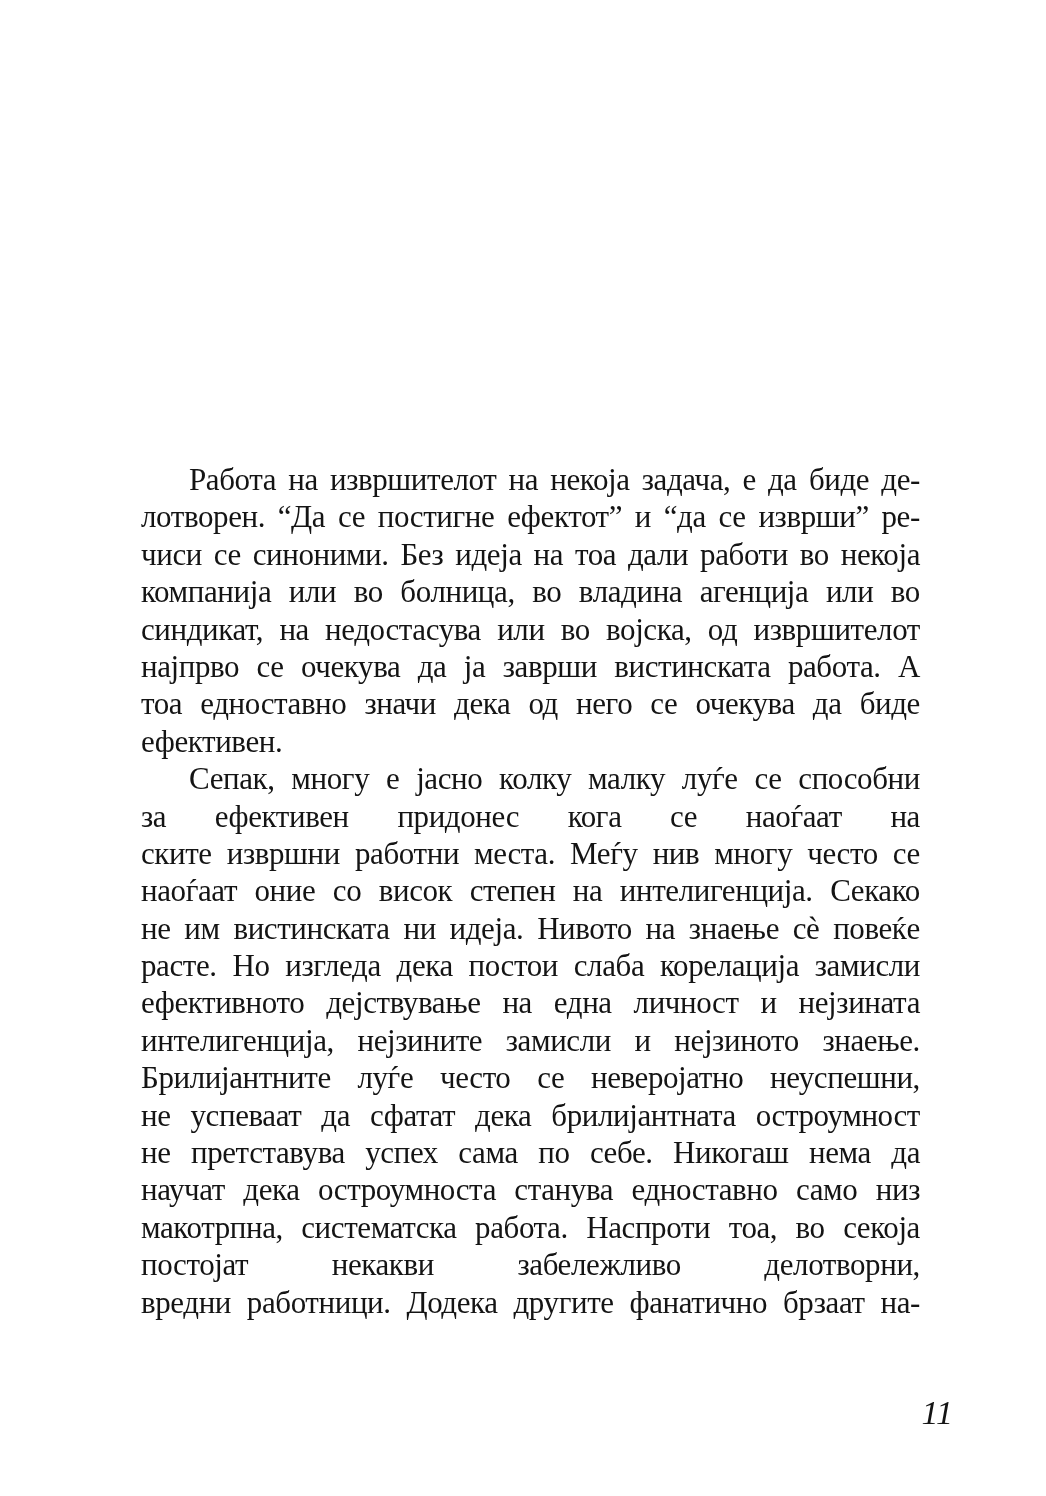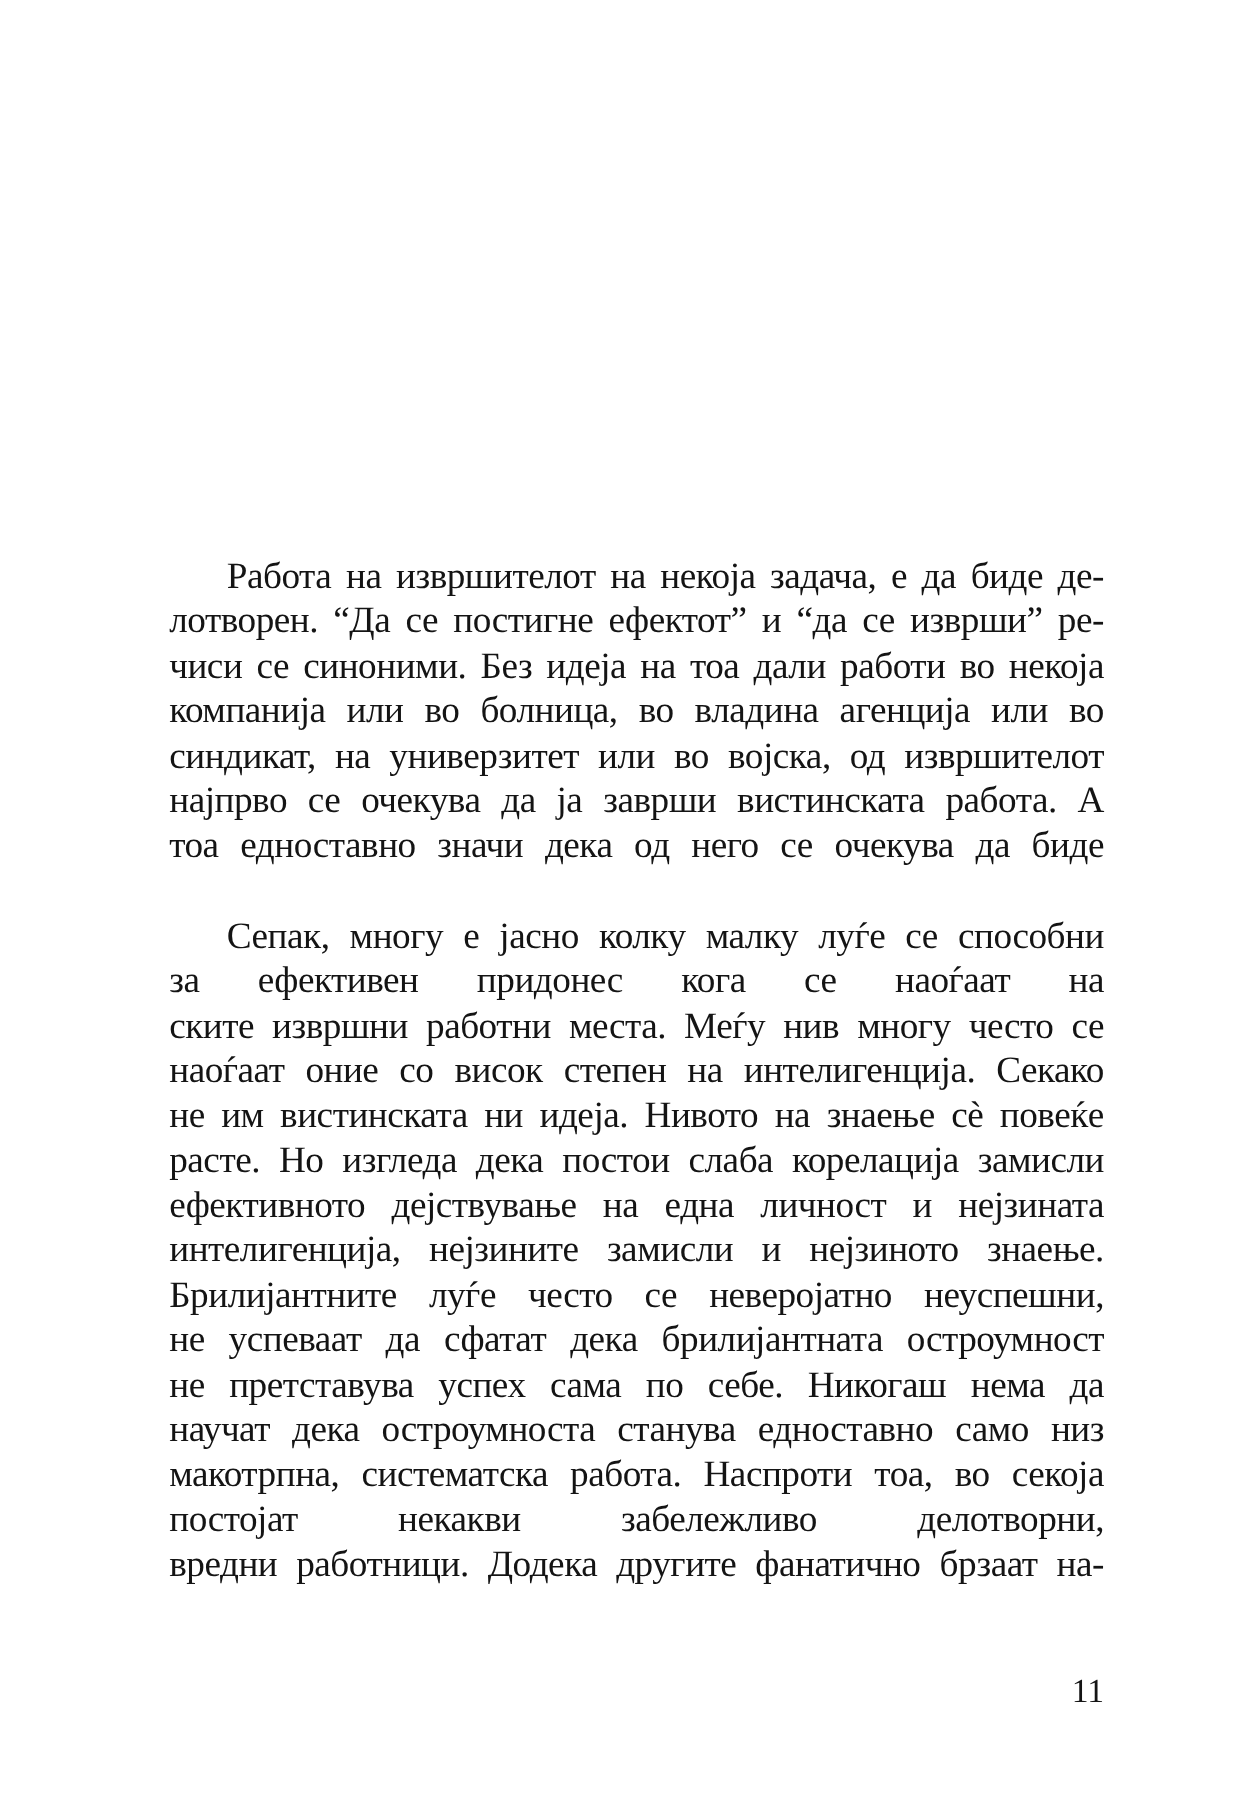--- a/index.html
+++ b/index.html
@@ -20,47 +20,47 @@
   .text-block {
     position: absolute;
     left: 141px;
     top: 461px;
     width: 779px;
   }
   .paragraph {
     margin: 0;
   }
   .paragraph + .paragraph {
-    margin-top: 38px;
   }
   .line {
     display: block;
     height: 37.4px;
     line-height: 37.4px;
     font-size: 31px;
     letter-spacing: -0.4px;
     white-space: nowrap;
   }
   .line.justify {
     display: flex;
     justify-content: space-between;
   }
   .line.first {
     padding-left: 48px;
   }
   .page-number {
     position: absolute;
     top: 1396px;
-    left: 836px;
+    left: 869px;
     width: 84px;
     text-align: right;
-    font-size: 28px;
+    font-size: 34px;
     line-height: 1;
     letter-spacing: 0;
     color: #141414;
+    font-style: italic;
   }
 </style>
 </head>
 <body>
 
 <div class="book-page">
   <div class="text-block">
       <div class="paragraph">
         <div class="line justify first">
           <span>Работа</span>
@@ -106,21 +106,21 @@
           <span>болница,</span>
           <span>во</span>
           <span>владина</span>
           <span>агенција</span>
           <span>или</span>
           <span>во</span>
         </div>
         <div class="line justify">
           <span>синдикат,</span>
           <span>на</span>
-          <span>универзитет</span>
+          <span>недостасува</span>
           <span>или</span>
           <span>во</span>
           <span>војска,</span>
           <span>од</span>
           <span>извршителот</span>
         </div>
         <div class="line justify">
           <span>најпрво</span>
           <span>се</span>
           <span>очекува</span>
@@ -136,20 +136,21 @@
           <span>едноставно</span>
           <span>значи</span>
           <span>дека</span>
           <span>од</span>
           <span>него</span>
           <span>се</span>
           <span>очекува</span>
           <span>да</span>
           <span>биде</span>
         </div>
+        <div class="line">ефективен.</div>
       </div>
       <div class="paragraph">
         <div class="line justify first">
           <span>Сепак,</span>
           <span>многу</span>
           <span>е</span>
           <span>јасно</span>
           <span>колку</span>
           <span>малку</span>
           <span>луѓе</span>

